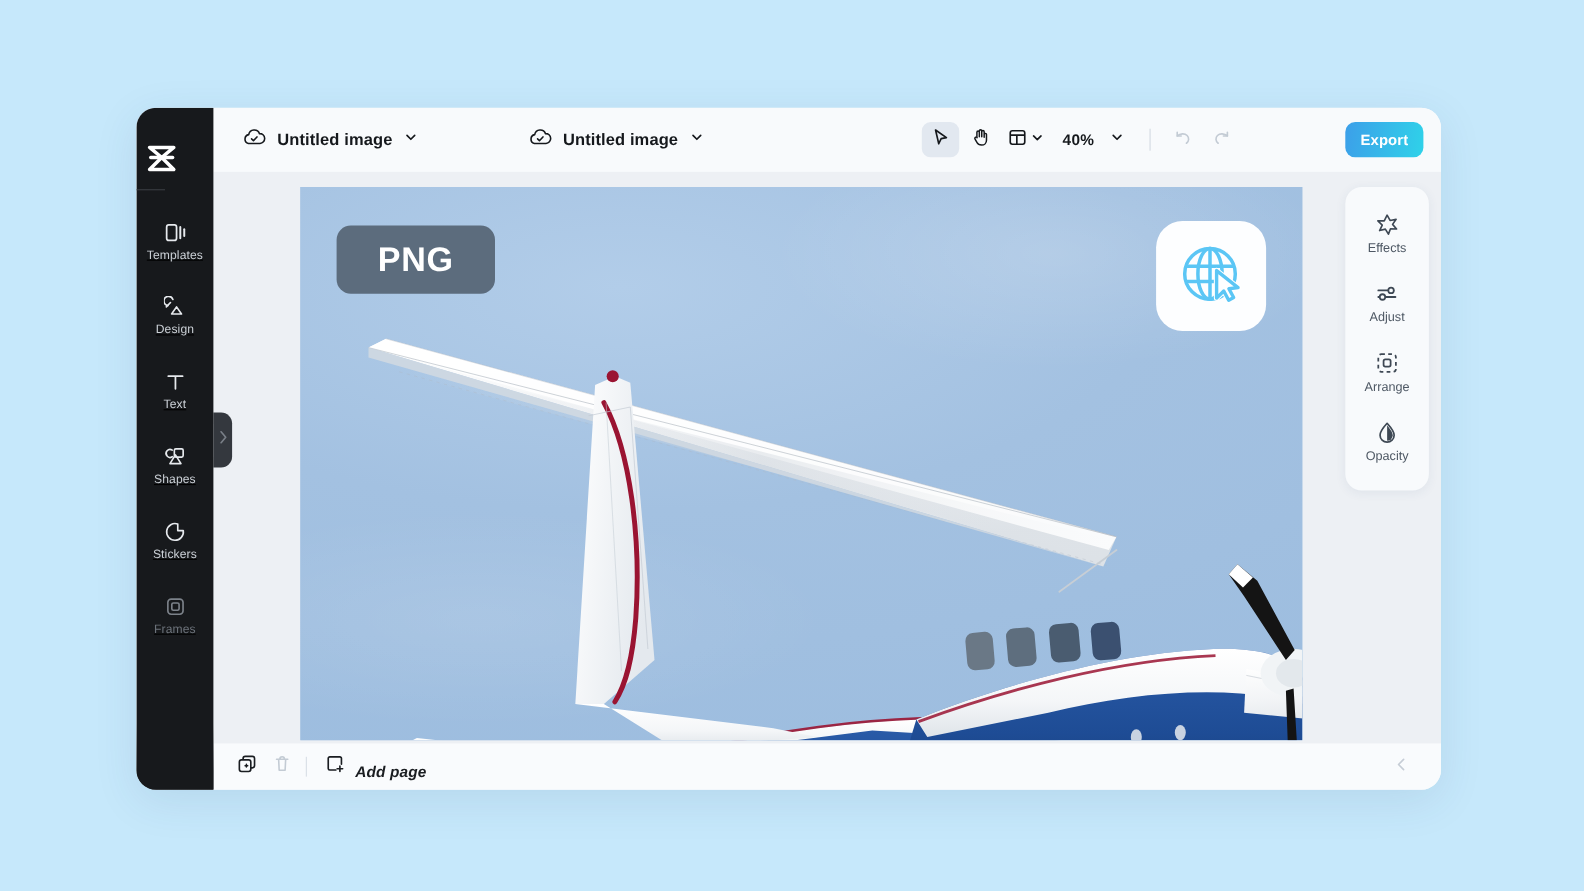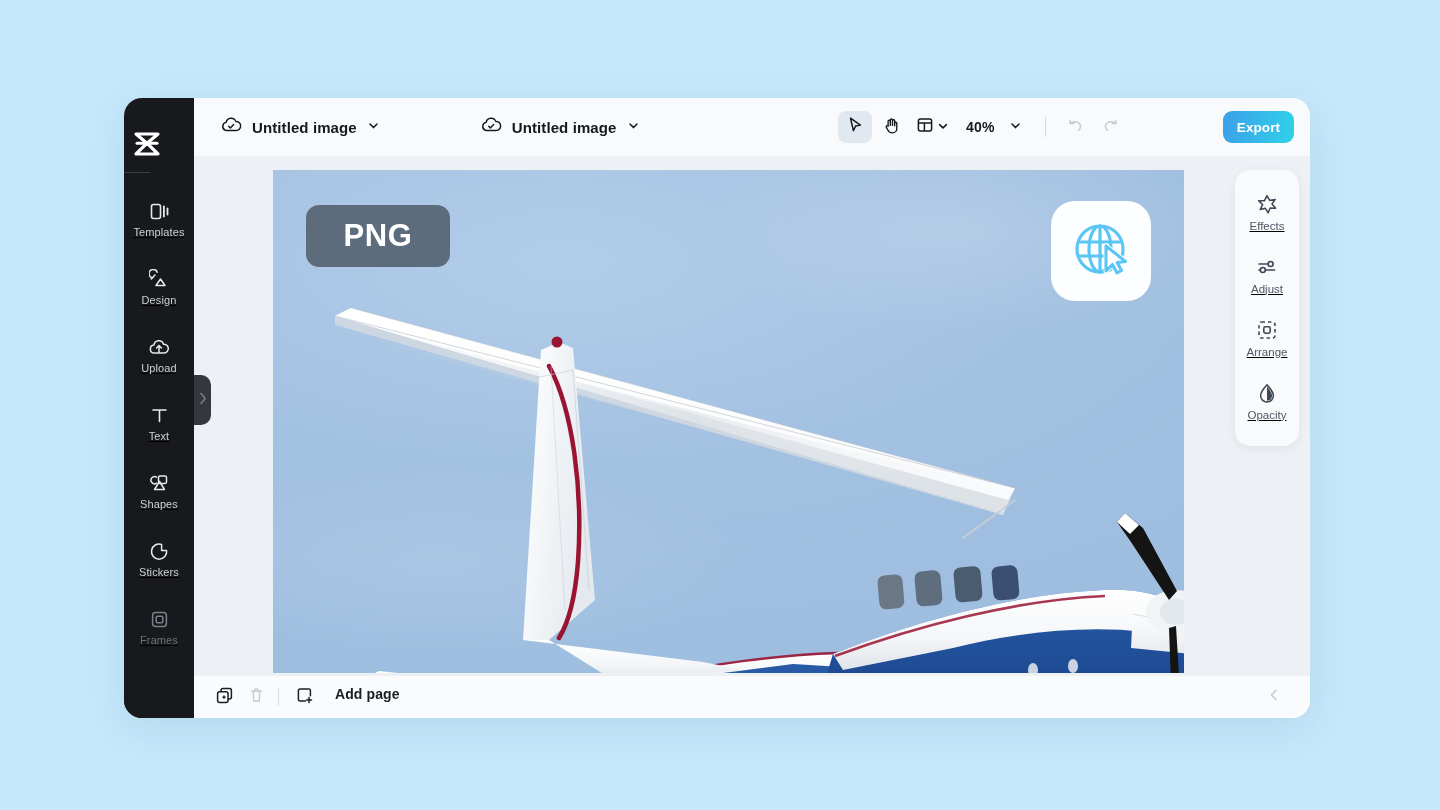--- a/index.html
+++ b/index.html
@@ -243,30 +243,29 @@
     align-items: center;
     justify-content: center;
     cursor: pointer;
   }
 
   
   #right-panel {
     position: absolute;
     right: 11px;
     top: 14px;
-    width: 64px;
+    width: 76px;
     border-radius: 15px;
     background: #F8FAFC;
     padding: 11px 0 13px 0;
     display: flex;
     flex-direction: column;
     align-items: center;
     box-shadow: 0 2px 10px rgba(40,70,110,0.07);
     z-index: 3;
-    text-decoration: underline;
   }
   .rp-item {
     width: 76px;
     height: 63px;
     display: flex;
     flex-direction: column;
     align-items: center;
     justify-content: center;
     gap: 6px;
     cursor: pointer;
@@ -292,25 +291,26 @@
   }
   .bbtn {
     width: 32px; height: 28px;
     display: flex; align-items: center; justify-content: center;
     border-radius: 6px;
     cursor: pointer;
   }
   .bdiv { width: 1px; height: 18px; background: #D8DEE6; margin: 0 10px 0 6px; }
   #add-page {
     display: flex;
-    align-items: flex-start;
-    gap: 21px;
+    align-items: flex-end;
+    gap: 9px;
     cursor: pointer;
     padding: 4px 6px;
     border-radius: 7px;
+    font-style: italic;
   }
   #add-page .aplbl {
     font-size: 14px;
     color: #1A1D21;
     font-weight: 600;
     letter-spacing: .1px;
   }
   #collapse-btn {
     position: absolute;
     right: 24px;
@@ -349,29 +349,20 @@
       <span class="ric">
         <svg width="21" height="21" viewBox="0 0 21 21">
           <path d="M3 9.5 L7.5 3 L12 9.5 Z" fill="none" stroke="#E6E9ED" stroke-width="1.5" stroke-linejoin="round" transform="translate(4,7)"></path>
           <path d="M8.2 3.2 A4.2 4.2 0 1 0 3.6 8.8" fill="none" stroke="#E6E9ED" stroke-width="1.5" stroke-linecap="round"></path>
           <path d="M2.2 10 L6 6" stroke="#E6E9ED" stroke-width="1.5" stroke-linecap="round"></path>
         </svg>
       </span>
       <span class="rlbl">Design</span>
     </div>
 
-    <div class="rail-item">
-      <span class="ric">
-        <svg width="22" height="21" viewBox="0 0 22 21">
-          <path d="M5.6 16 A4 4 0 0 1 5.9 8.1 A5 5 0 0 1 15.6 7.2 A3.9 3.9 0 0 1 16.2 16 Z" fill="none" stroke="#E6E9ED" stroke-width="1.5" stroke-linejoin="round"></path>
-          <path d="M11 15.2 L11 8.6 M8.6 11 L11 8.5 L13.4 11" fill="none" stroke="#E6E9ED" stroke-width="1.5" stroke-linecap="round" stroke-linejoin="round"></path>
-        </svg>
-      </span>
-      <span class="rlbl">Upload</span>
-    </div>
 
     <div class="rail-item">
       <span class="ric">
         <svg width="21" height="21" viewBox="0 0 21 21">
           <path d="M4 5 L17 5 M10.5 5 L10.5 16.5" fill="none" stroke="#E6E9ED" stroke-width="1.6" stroke-linecap="round"></path>
         </svg>
       </span>
       <span class="rlbl">Text</span>
     </div>
 

